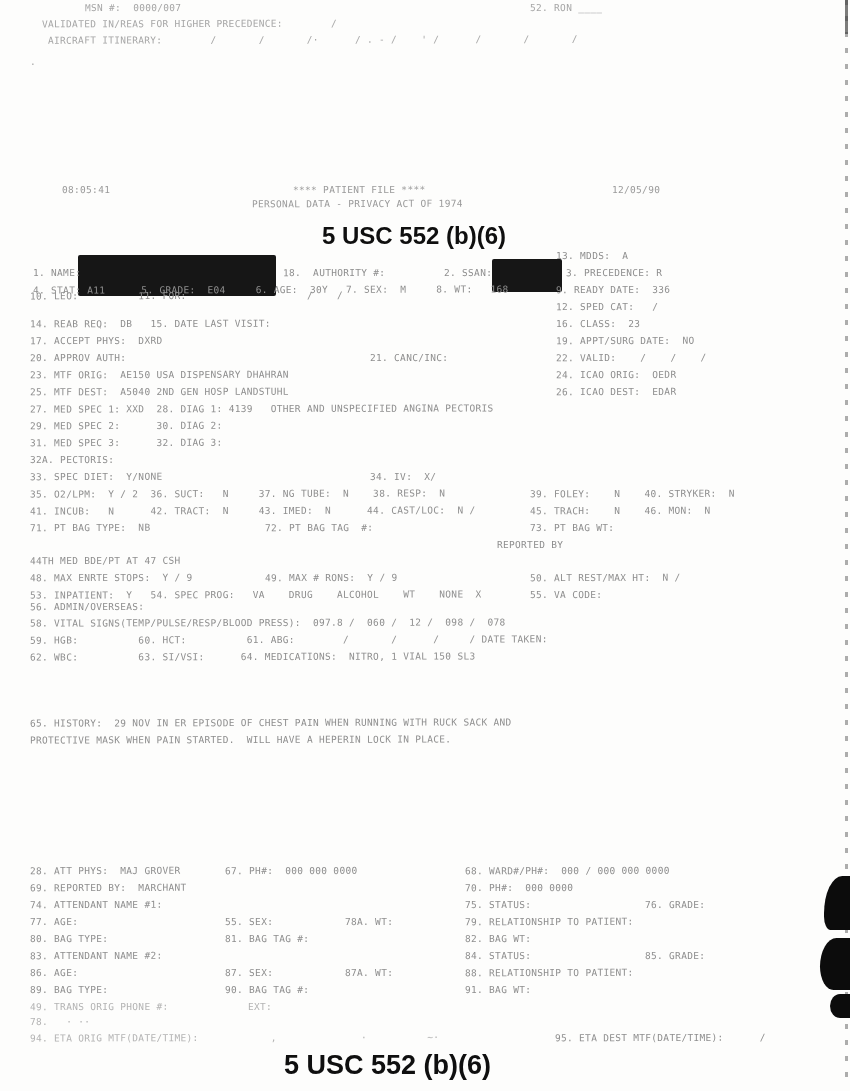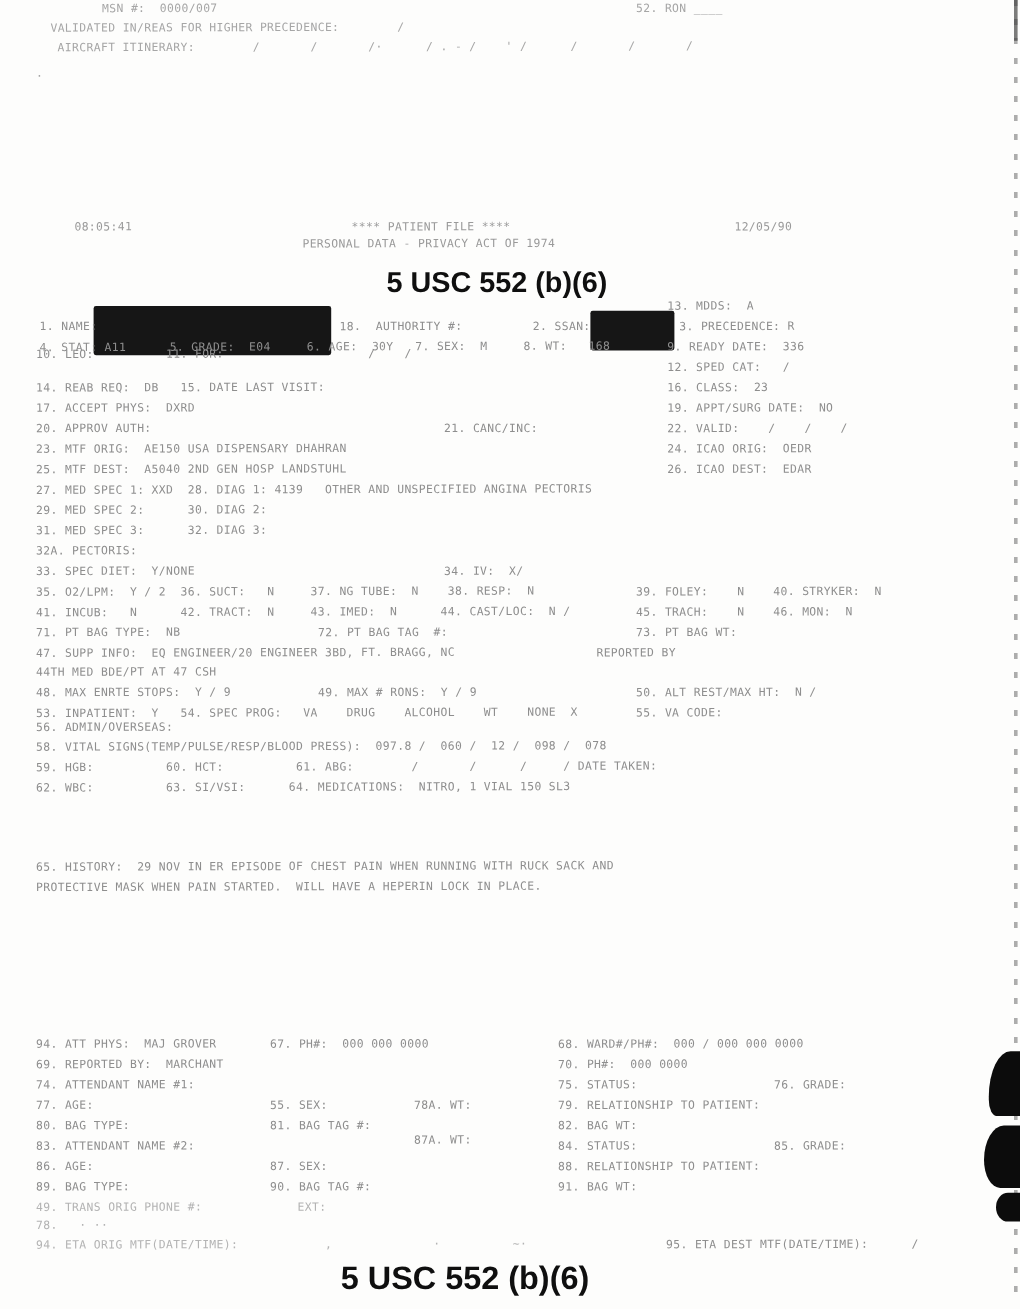--- a/index.html
+++ b/index.html
@@ -92,57 +92,56 @@
   <span class="ln" style="left:30px;top:454px">32A. PECTORIS:</span>
   <span class="ln" style="left:30px;top:471px">33. SPEC DIET:  Y/NONE</span>
   <span class="ln" style="left:370px;top:471px">34. IV:  X/</span>
   <span class="ln" style="left:30px;top:488px">35. O2/LPM:  Y / 2  36. SUCT:   N     37. NG TUBE:  N    38. RESP:  N</span>
   <span class="ln" style="left:530px;top:488px">39. FOLEY:    N    40. STRYKER:  N</span>
   <span class="ln" style="left:30px;top:505px">41. INCUB:   N      42. TRACT:  N     43. IMED:  N      44. CAST/LOC:  N /</span>
   <span class="ln" style="left:530px;top:505px">45. TRACH:    N    46. MON:  N</span>
   <span class="ln" style="left:30px;top:522px">71. PT BAG TYPE:  NB</span>
   <span class="ln" style="left:265px;top:522px">72. PT BAG TAG  #:</span>
   <span class="ln" style="left:530px;top:522px">73. PT BAG WT:</span>
-  <span class="ln" style="left:30px;top:539px">47. SUPP INFO:  EQ ENGINEER/20 ENGINEER 3BD, FT. BRAGG, NC</span>
   <span class="ln" style="left:497px;top:539px">REPORTED BY</span>
   <span class="ln" style="left:30px;top:555px">44TH MED BDE/PT AT 47 CSH</span>
   <span class="ln" style="left:30px;top:572px">48. MAX ENRTE STOPS:  Y / 9</span>
   <span class="ln" style="left:265px;top:572px">49. MAX # RONS:  Y / 9</span>
   <span class="ln" style="left:530px;top:572px">50. ALT REST/MAX HT:  N /</span>
   <span class="ln" style="left:30px;top:589px">53. INPATIENT:  Y   54. SPEC PROG:   VA    DRUG    ALCOHOL    WT    NONE  X</span>
   <span class="ln" style="left:530px;top:589px">55. VA CODE:</span>
   <span class="ln" style="left:30px;top:601px">56. ADMIN/OVERSEAS:</span>
   <span class="ln" style="left:30px;top:617px">58. VITAL SIGNS(TEMP/PULSE/RESP/BLOOD PRESS):  097.8 /  060 /  12 /  098 /  078</span>
   <span class="ln" style="left:30px;top:634px">59. HGB:          60. HCT:          61. ABG:        /       /      /     / DATE TAKEN:</span>
   <span class="ln" style="left:30px;top:651px">62. WBC:          63. SI/VSI:      64. MEDICATIONS:  NITRO, 1 VIAL 150 SL3</span>
 
   <span class="ln" style="left:30px;top:717px">65. HISTORY:  29 NOV IN ER EPISODE OF CHEST PAIN WHEN RUNNING WITH RUCK SACK AND</span>
   <span class="ln" style="left:30px;top:734px">PROTECTIVE MASK WHEN PAIN STARTED.  WILL HAVE A HEPERIN LOCK IN PLACE.</span>
 
-  <span class="ln" style="left:30px;top:865px">94. ATT PHYS:  MAJ GROVER</span>
+  <span class="ln" style="left:30px;top:865px">28. ATT PHYS:  MAJ GROVER</span>
   <span class="ln" style="left:225px;top:865px">67. PH#:  000 000 0000</span>
   <span class="ln" style="left:465px;top:865px">68. WARD#/PH#:  000 / 000 000 0000</span>
   <span class="ln" style="left:30px;top:882px">69. REPORTED BY:  MARCHANT</span>
   <span class="ln" style="left:465px;top:882px">70. PH#:  000 0000</span>
   <span class="ln" style="left:30px;top:899px">74. ATTENDANT NAME #1:</span>
   <span class="ln" style="left:465px;top:899px">75. STATUS:</span>
   <span class="ln" style="left:645px;top:899px">76. GRADE:</span>
   <span class="ln" style="left:30px;top:916px">77. AGE:</span>
   <span class="ln" style="left:225px;top:916px">55. SEX:</span>
   <span class="ln" style="left:345px;top:916px">78A. WT:</span>
   <span class="ln" style="left:465px;top:916px">79. RELATIONSHIP TO PATIENT:</span>
   <span class="ln" style="left:30px;top:933px">80. BAG TYPE:</span>
   <span class="ln" style="left:225px;top:933px">81. BAG TAG #:</span>
   <span class="ln" style="left:465px;top:933px">82. BAG WT:</span>
   <span class="ln" style="left:30px;top:950px">83. ATTENDANT NAME #2:</span>
   <span class="ln" style="left:465px;top:950px">84. STATUS:</span>
   <span class="ln" style="left:645px;top:950px">85. GRADE:</span>
   <span class="ln" style="left:30px;top:967px">86. AGE:</span>
   <span class="ln" style="left:225px;top:967px">87. SEX:</span>
-  <span class="ln" style="left:345px;top:945px">87A. WT:</span>
+  <span class="ln" style="left:345px;top:967px">87A. WT:</span>
   <span class="ln" style="left:465px;top:967px">88. RELATIONSHIP TO PATIENT:</span>
   <span class="ln" style="left:30px;top:984px">89. BAG TYPE:</span>
   <span class="ln" style="left:225px;top:984px">90. BAG TAG #:</span>
   <span class="ln" style="left:465px;top:984px">91. BAG WT:</span>
 
   <span class="ln vfaint" style="left:30px;top:1001px">49. TRANS ORIG PHONE #:</span>
   <span class="ln vfaint" style="left:248px;top:1001px">EXT:</span>
   <span class="ln vfaint" style="left:30px;top:1016px">78.   · ··</span>
   <span class="ln vfaint" style="left:30px;top:1032px">94. ETA ORIG MTF(DATE/TIME):            ,              ·          ~·</span>
   <span class="ln" style="left:555px;top:1032px">95. ETA DEST MTF(DATE/TIME):      /</span>

